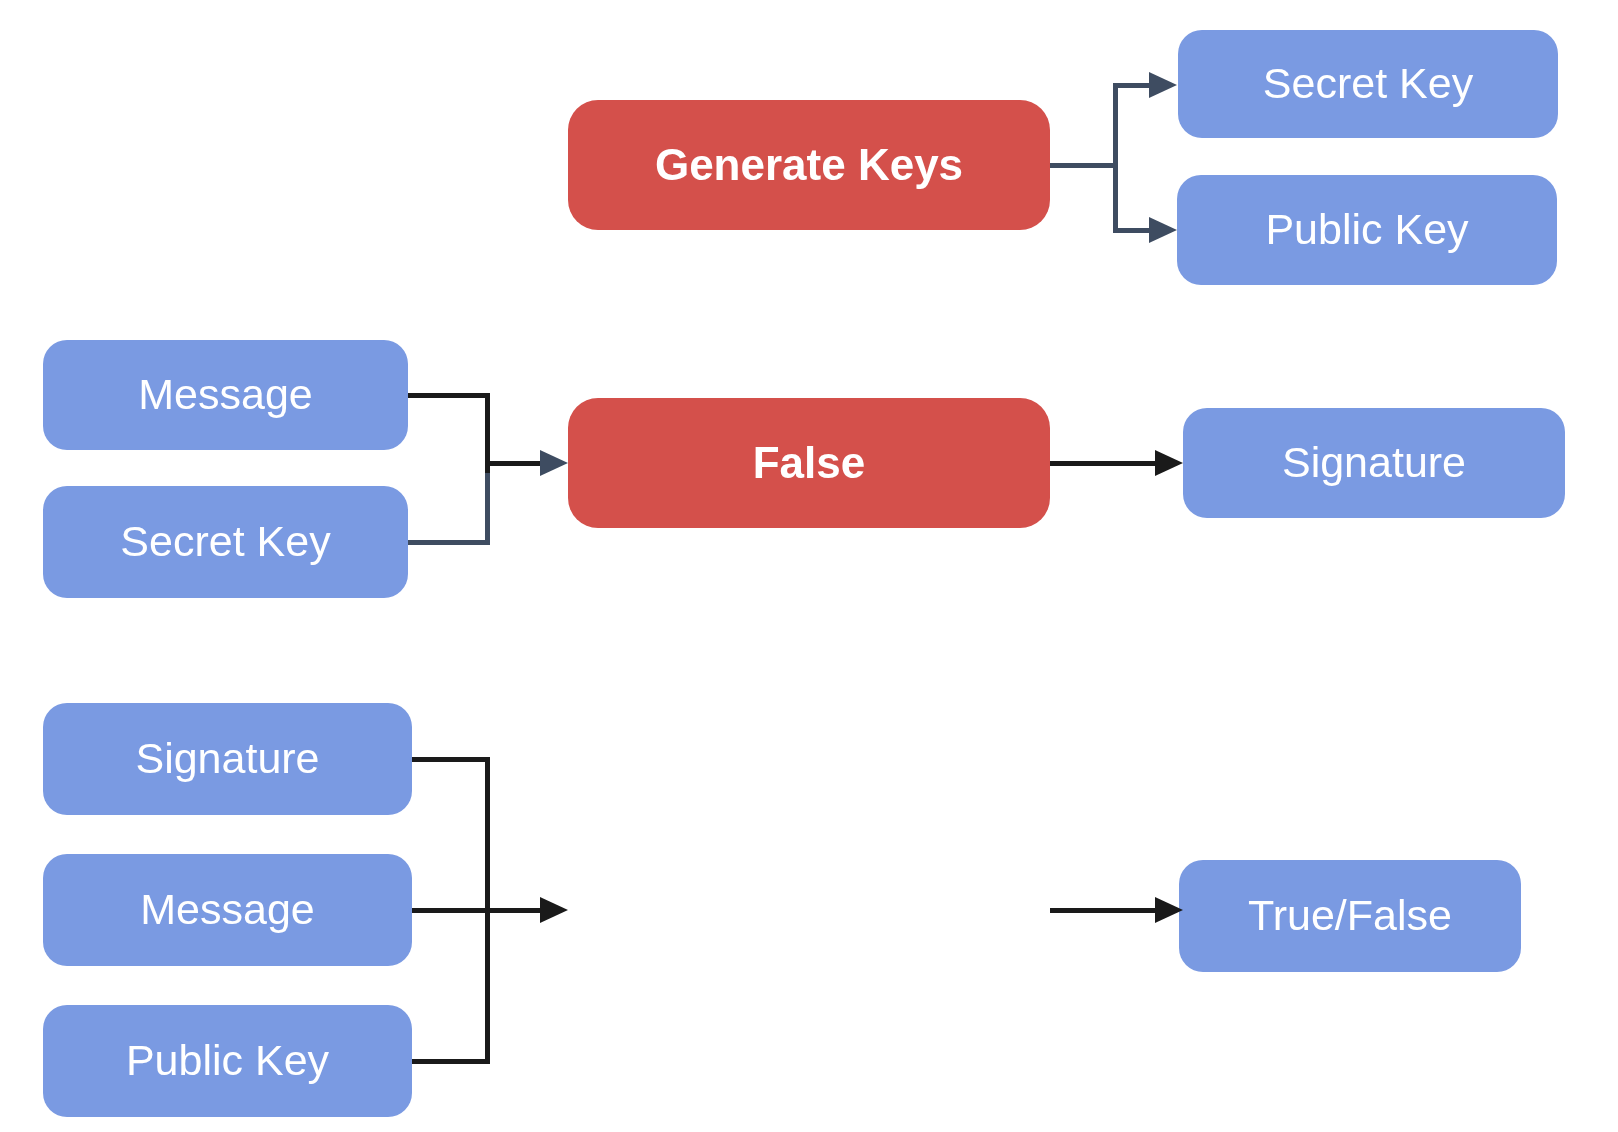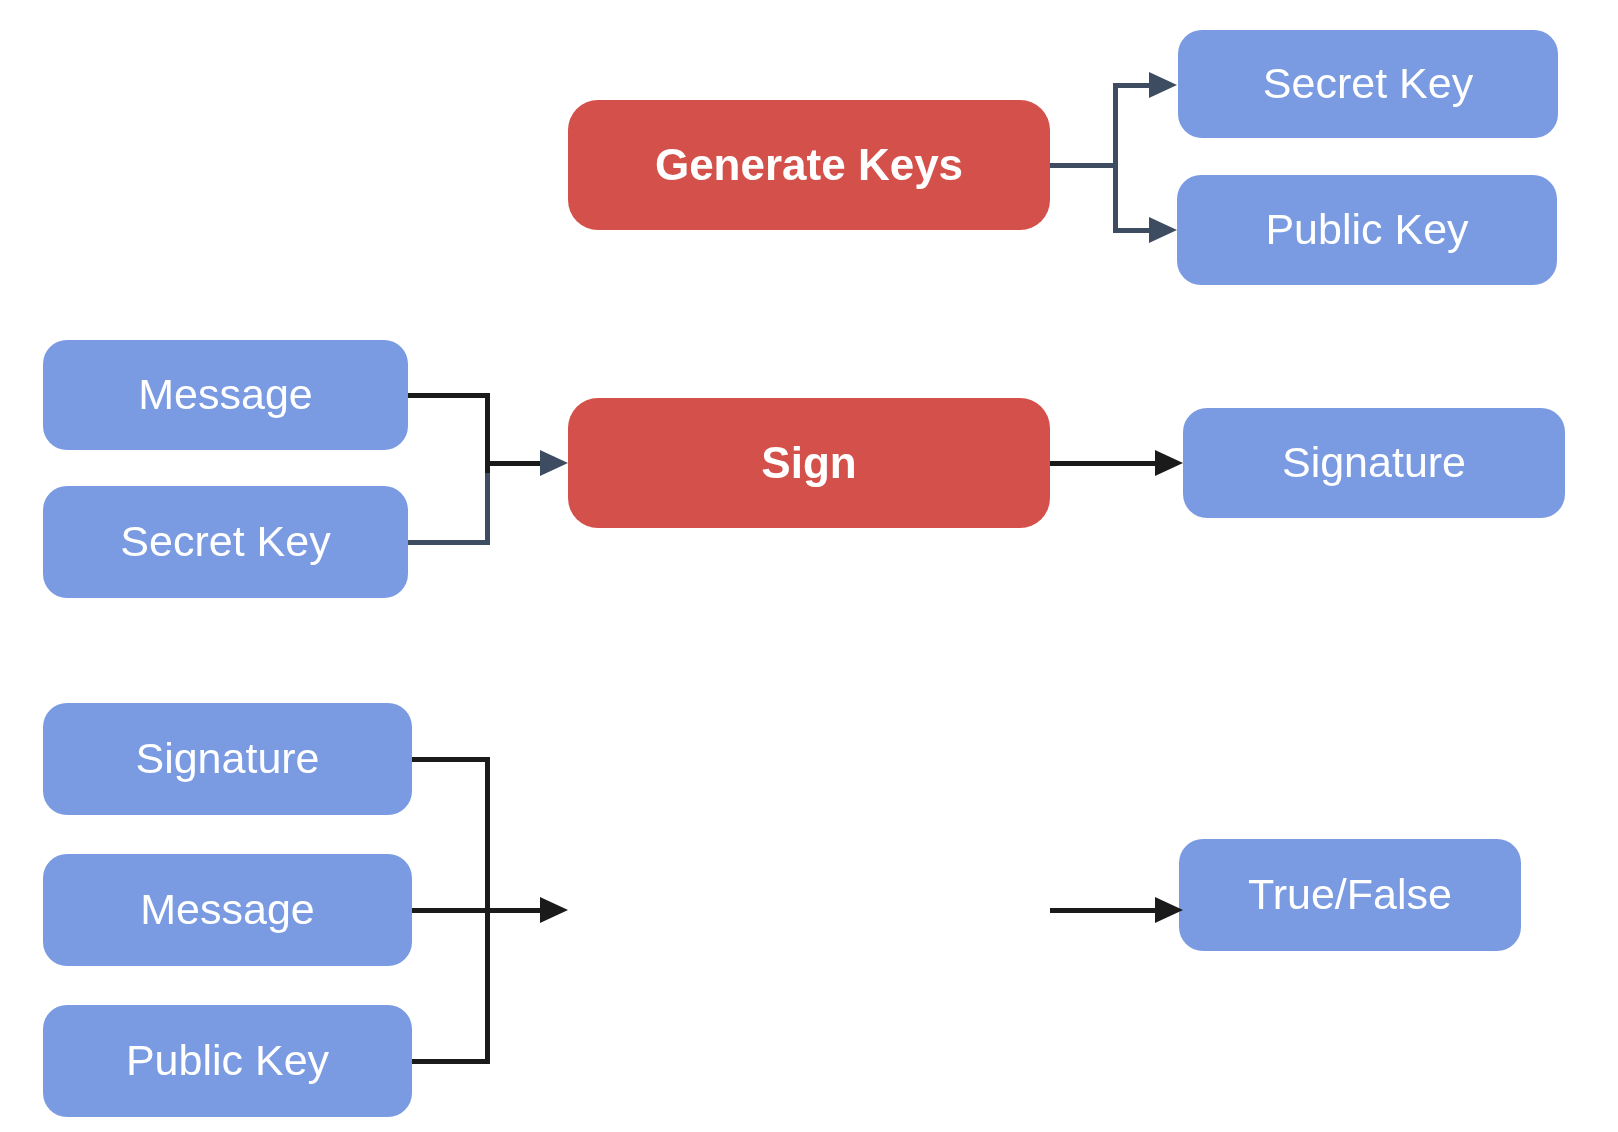--- a/index.html
+++ b/index.html
@@ -56,42 +56,42 @@
   <div class="seg slate" style="left:1113px;top:82.5px;width:5px;height:150px;"></div>
   <div class="seg slate" style="left:1113px;top:82.5px;width:40px;height:5px;"></div>
   <div class="ah slate" style="left:1149px;top:72px;"></div>
   <div class="seg slate" style="left:1113px;top:227.5px;width:40px;height:5px;"></div>
   <div class="ah slate" style="left:1149px;top:217px;"></div>
 
   <div class="node data" style="left:43px;top:340px;width:365px;height:110px;">Message</div>
 
   <div class="node data" style="left:43px;top:486px;width:365px;height:112px;">Secret Key</div>
 
-  <div class="node process" style="left:568px;top:398px;width:482px;height:130px;">Sign</div>
+  <div class="node process" style="left:568px;top:398px;width:482px;height:130px;">False</div>
 
   <div class="node data" style="left:1183px;top:408px;width:382px;height:110px;">Signature</div>
 
   <div class="seg black" style="left:408px;top:392.5px;width:82px;height:5px;"></div>
   <div class="seg slate" style="left:408px;top:539.5px;width:82px;height:5px;"></div>
   <div class="seg black" style="left:485px;top:392.5px;width:5px;height:80px;"></div>
   <div class="seg slate" style="left:485px;top:472.5px;width:5px;height:72px;"></div>
   <div class="seg black" style="left:485px;top:460.5px;width:58px;height:5px;"></div>
   <div class="ah slate" style="left:540px;top:450px;"></div>
 
   <div class="seg black" style="left:1050px;top:460.5px;width:107px;height:5px;"></div>
   <div class="ah black" style="left:1155px;top:450px;"></div>
 
   <div class="node data" style="left:43px;top:703px;width:369px;height:112px;">Signature</div>
 
   <div class="node data" style="left:43px;top:854px;width:369px;height:112px;">Message</div>
 
   <div class="node data" style="left:43px;top:1005px;width:369px;height:112px;">Public Key</div>
 
 
-  <div class="node data" style="left:1179px;top:839px;width:342px;height:112px;">True/False</div>
+  <div class="node data" style="left:1179px;top:860px;width:342px;height:112px;">True/False</div>
 
   <div class="seg black" style="left:412px;top:756.5px;width:78px;height:5px;"></div>
   <div class="seg black" style="left:412px;top:907.5px;width:131px;height:5px;"></div>
   <div class="seg black" style="left:412px;top:1058.5px;width:78px;height:5px;"></div>
   <div class="seg black" style="left:485px;top:756.5px;width:5px;height:307px;"></div>
   <div class="ah black" style="left:540px;top:897px;"></div>
 
   <div class="seg black" style="left:1050px;top:907.5px;width:107px;height:5px;"></div>
   <div class="ah black" style="left:1155px;top:897px;"></div>
 

